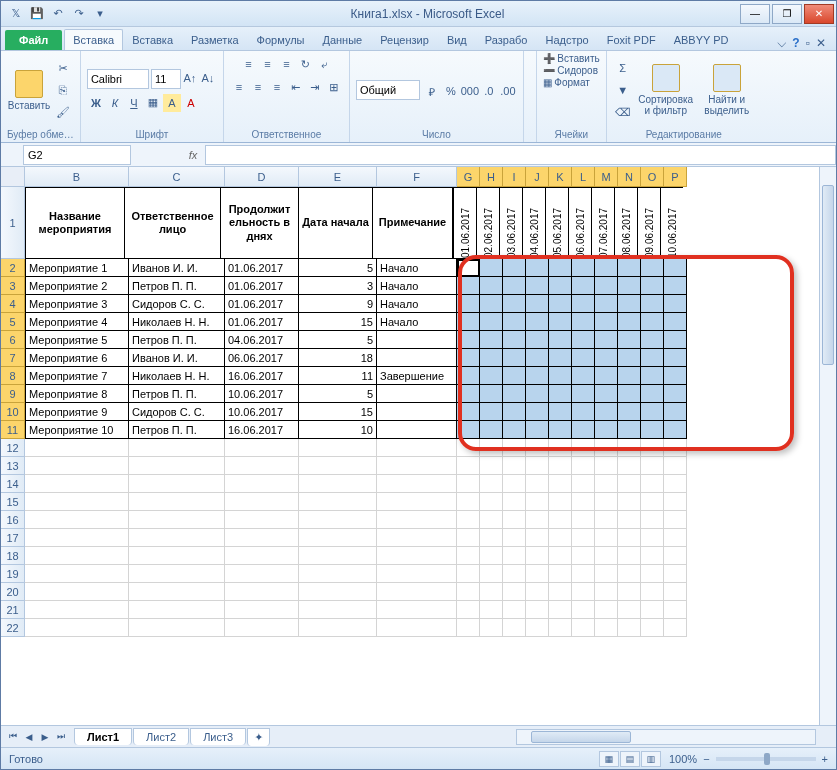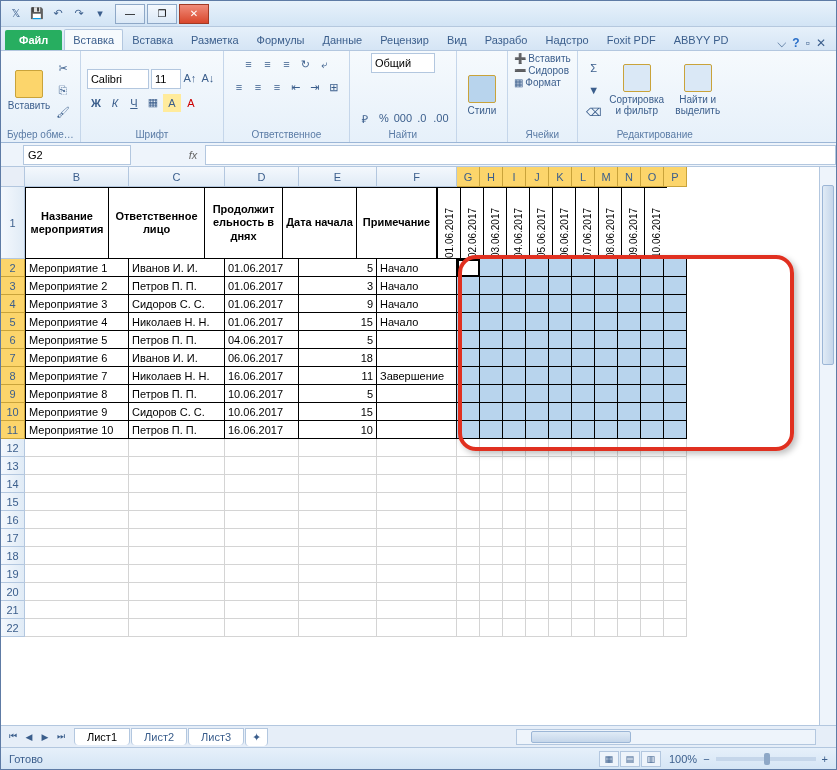--- a/index.html
+++ b/index.html
@@ -71,21 +71,21 @@
 .cell.active { background: #fff; border: 2px solid #000; }
 .date-hdr { writing-mode: vertical-rl; transform: rotate(180deg); font-size: 10px; justify-content: flex-start; padding-bottom: 3px; }
 
 .highlight-box { position: absolute; border: 4px solid #e03020; border-radius: 18px; pointer-events: none; z-index: 10; box-shadow: 3px 3px 6px rgba(0,0,0,0.25);}
 
 
 .sheet-bar { height: 22px; background: #e6eef8; border-top: 1px solid #b3c7df; display: flex; align-items: center; font-size: 11px; }
 .sheet-nav { display: flex; padding: 0 4px; }
 .sheet-nav-btn { width: 16px; height: 16px; display: flex; align-items: center; justify-content: center; color: #3b5e8c; cursor: pointer; font-size: 9px; }
 .sheet-tab { background: #fff; border: 1px solid #b3c7df; border-bottom: none; padding: 2px 12px; margin-left: 1px; cursor: pointer; border-radius: 0 0 4px 4px; color: #3b5e8c; }
-.sheet-tab.active { font-weight: normal; color: #000; }
+.sheet-tab.active { font-weight: bold; color: #000; }
 .sheet-scroll { flex: 1; }
 .hscroll { width: 300px; height: 16px; background: #eef4fb; border: 1px solid #b3c7df; position: relative; margin-right: 20px; }
 .hscroll-thumb { position: absolute; left: 14px; top: 1px; height: 12px; width: 100px; background: linear-gradient(#e0ebf6,#c5d6ea); border: 1px solid #9cb6d6; border-radius: 2px; }
 
 
 .status-bar { height: 22px; background: linear-gradient(#e6f0fa,#d5e5f5); border-top: 1px solid #b3c7df; display: flex; align-items: center; font-size: 11px; color: #3b5e8c; padding: 0 8px; }
 .status-left { flex: 1; }
 .view-btns { display: flex; gap: 1px; }
 .view-btn { width: 20px; height: 16px; border: 1px solid #b3c7df; background: #eef4fb; cursor: pointer; font-size: 9px; display: flex; align-items: center; justify-content: center; }
 .zoom { display: flex; align-items: center; gap: 6px; margin-left: 8px; }
@@ -101,20 +101,21 @@
 <div class="window">
 
   <div class="titlebar">
     <div class="quick-access">
       <span class="qa-btn">𝕏</span>
       <span class="qa-btn">💾</span>
       <span class="qa-btn">↶</span>
       <span class="qa-btn">↷</span>
       <span class="qa-btn">▾</span>
     </div>
+    <div class="title-text">Книга1.xlsx - Microsoft Excel</div>
     <div class="win-controls">
       <div class="win-btn">—</div>
       <div class="win-btn">❐</div>
       <div class="win-btn win-close">✕</div>
     </div>
   </div>
 
   <div class="ribbon-tabs">
     <div class="file-tab">Файл</div>
     <div class="tab active">Вставка</div>
@@ -187,40 +188,34 @@
           <span class="fmt-btn">≡</span>
           <span class="fmt-btn">⇤</span>
           <span class="fmt-btn">⇥</span>
           <span class="fmt-btn">⊞</span>
         </div>
       </div>
       <div class="ribbon-group-label">Ответственное</div>
     </div>
 
     <div class="ribbon-group">
-      <div class="ribbon-group-body" style="flex-direction:column;gap:3px;justify-content:space-between;">
+      <div class="ribbon-group-body" style="flex-direction:row;gap:3px;">
         <div class="combo" style="width:64px;">Общий</div>
         <div class="fmt-btns">
           <span class="fmt-btn">₽</span>
           <span class="fmt-btn">%</span>
           <span class="fmt-btn">000</span>
           <span class="fmt-btn">.0</span>
           <span class="fmt-btn">.00</span>
         </div>
       </div>
-      <div class="ribbon-group-label">Найти</div>
+      <div class="ribbon-group-label">Число</div>
     </div>
 
     <div class="ribbon-group">
-      <div class="ribbon-group-body">
-        <div class="big-btn" style="width:38px;">
-          <div class="ico" style="background:#b8d4ed;"></div>
-          <span>Стили</span>
-        </div>
-      </div>
       <div class="ribbon-group-label"></div>
     </div>
 
     <div class="ribbon-group">
       <div class="ribbon-group-body" style="flex-direction:column;gap:1px;align-items:flex-start;">
         <div style="display:flex;align-items:center;gap:2px;font-size:10px;color:#3b5e8c;cursor:pointer;">
             <span>➕</span>
             <span>Вставить</span>
           </div>
         <div style="display:flex;align-items:center;gap:2px;font-size:10px;color:#3b5e8c;cursor:pointer;">
@@ -299,21 +294,21 @@
         <div class="row-h">16</div>
         <div class="row-h">17</div>
         <div class="row-h">18</div>
         <div class="row-h">19</div>
         <div class="row-h">20</div>
         <div class="row-h">21</div>
         <div class="row-h">22</div>
       </div>
     <div class="cells" id="cells">
         <div class="row hdr-row">
-          <div class="cell hdr data-border data-border-top data-border-left" style="width: 84px;">Название мероприятия</div>
+          <div class="cell hdr data-border data-border-top data-border-left" style="width: 100px;">Название мероприятия</div>
           <div class="cell hdr data-border data-border-top" style="width: 96px;">Ответственное лицо</div>
           <div class="cell hdr data-border data-border-top" style="width: 78px;">Продолжит ельность в днях</div>
           <div class="cell hdr data-border data-border-top" style="width: 74px;">Дата начала</div>
           <div class="cell hdr data-border data-border-top" style="width: 80px;">Примечание</div>
           <div class="cell data-border data-border-top date-hdr" style="width: 23px;">01.06.2017</div>
           <div class="cell data-border data-border-top date-hdr" style="width: 23px;">02.06.2017</div>
           <div class="cell data-border data-border-top date-hdr" style="width: 23px;">03.06.2017</div>
           <div class="cell data-border data-border-top date-hdr" style="width: 23px;">04.06.2017</div>
           <div class="cell data-border data-border-top date-hdr" style="width: 23px;">05.06.2017</div>
           <div class="cell data-border data-border-top date-hdr" style="width: 23px;">06.06.2017</div>

